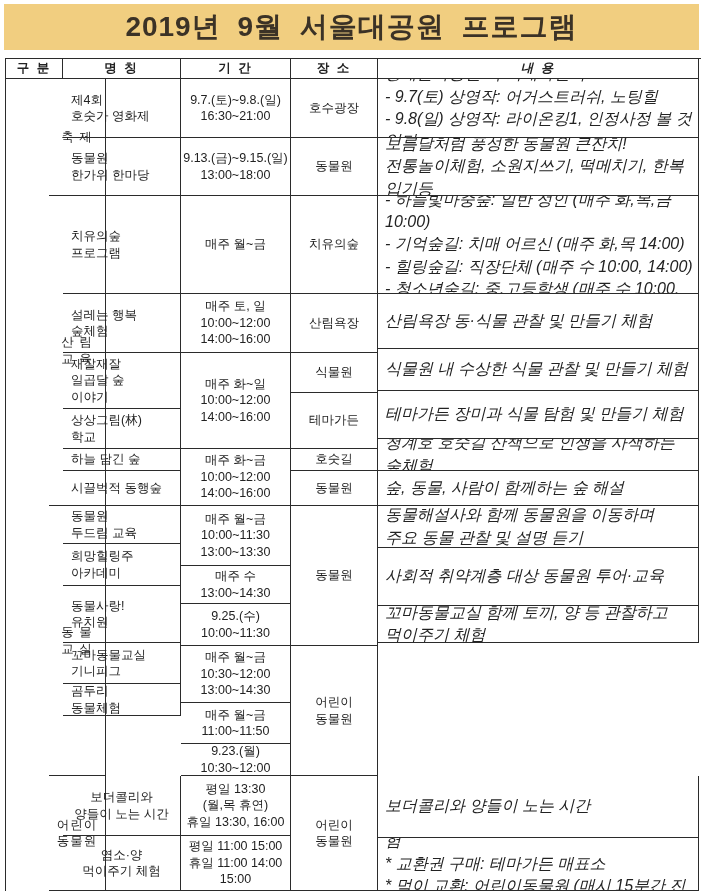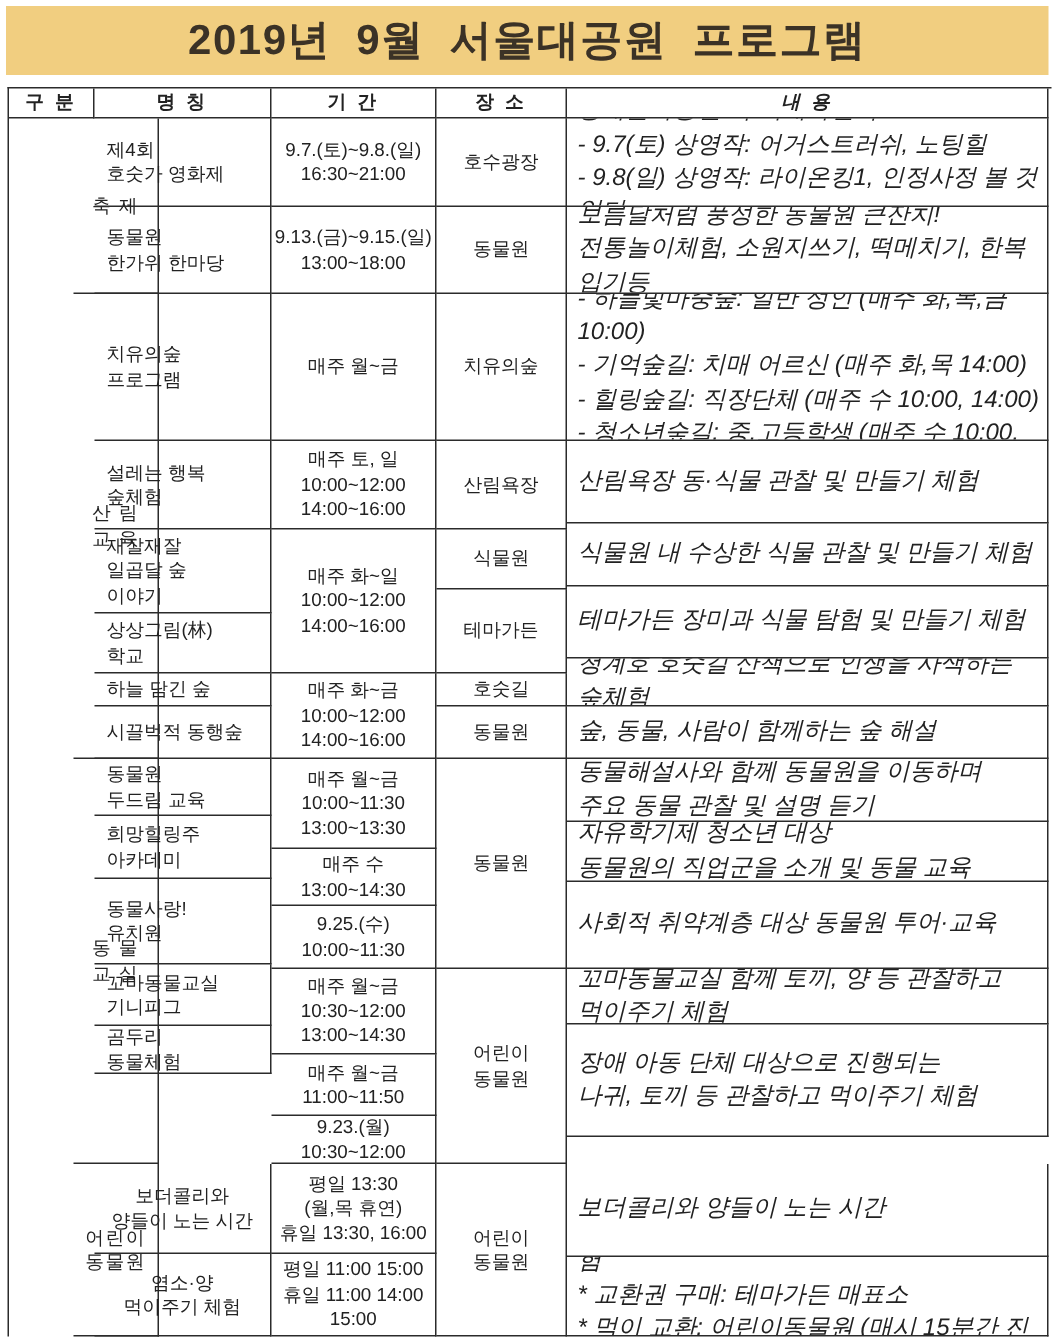--- a/index.html
+++ b/index.html
@@ -183,27 +183,23 @@
 10:30~12:00</div>
     </div>
     <div class="col w-place">
       <div class="cell place" style="height:140px">동물원</div>
       <div class="cell place" style="height:130px">어린이
 동물원</div>
     </div>
     <div class="col w-content">
       <div class="cell content" style="height:42px">동물해설사와 함께 동물원을 이동하며
 주요 동물 관찰 및 설명 듣기</div>
-      <div class="cell content" style="height:40px">자유학기제 청소년 대상
-동물원의 직업군을 소개 및 동물 교육</div>
       <div class="cell content" style="height:58px">사회적 취약계층 대상 동물원 투어·교육</div>
       <div class="cell content" style="height:37px">꼬마동물교실 함께 토끼, 양 등 관찰하고
 먹이주기 체험</div>
-      <div class="cell content" style="height:75px">장애 아동 단체 대상으로 진행되는
-나귀, 토끼 등 관찰하고 먹이주기 체험</div>
     </div>
   </div>
 
   <div class="section" style="height:115px">
     <div class="col w-cat">
         <div class="cell cat w-cat">어린이
 동물원</div>
       </div>
     <div class="col w-name">
       <div class="cell name centered" style="height:60px">보더콜리와

